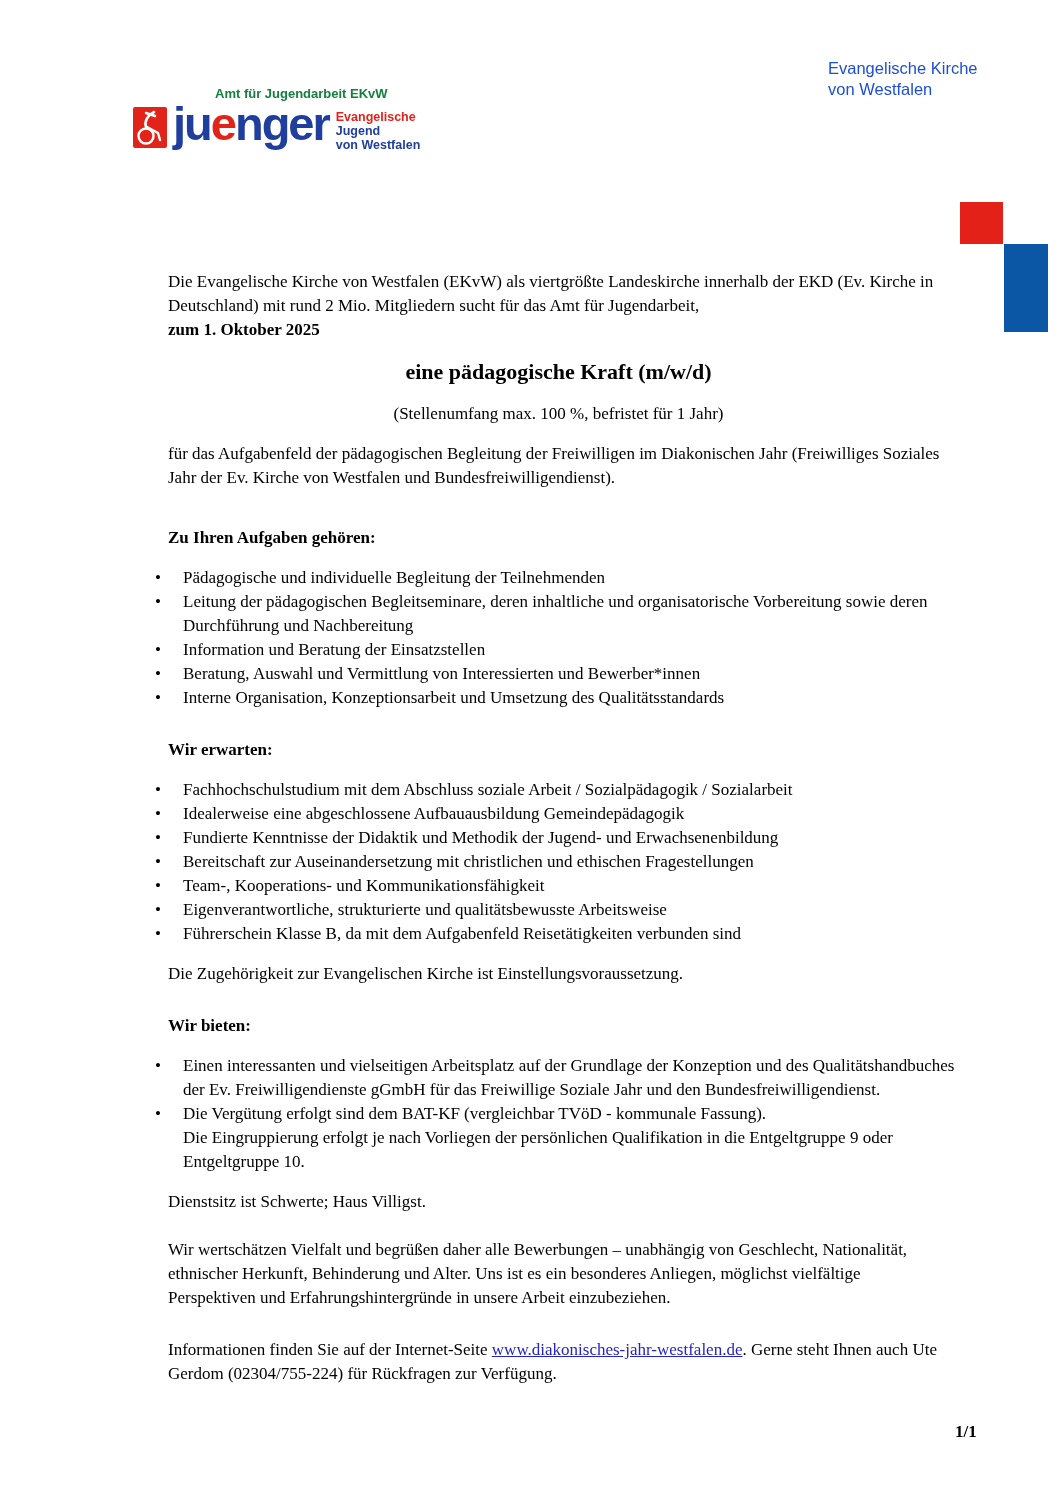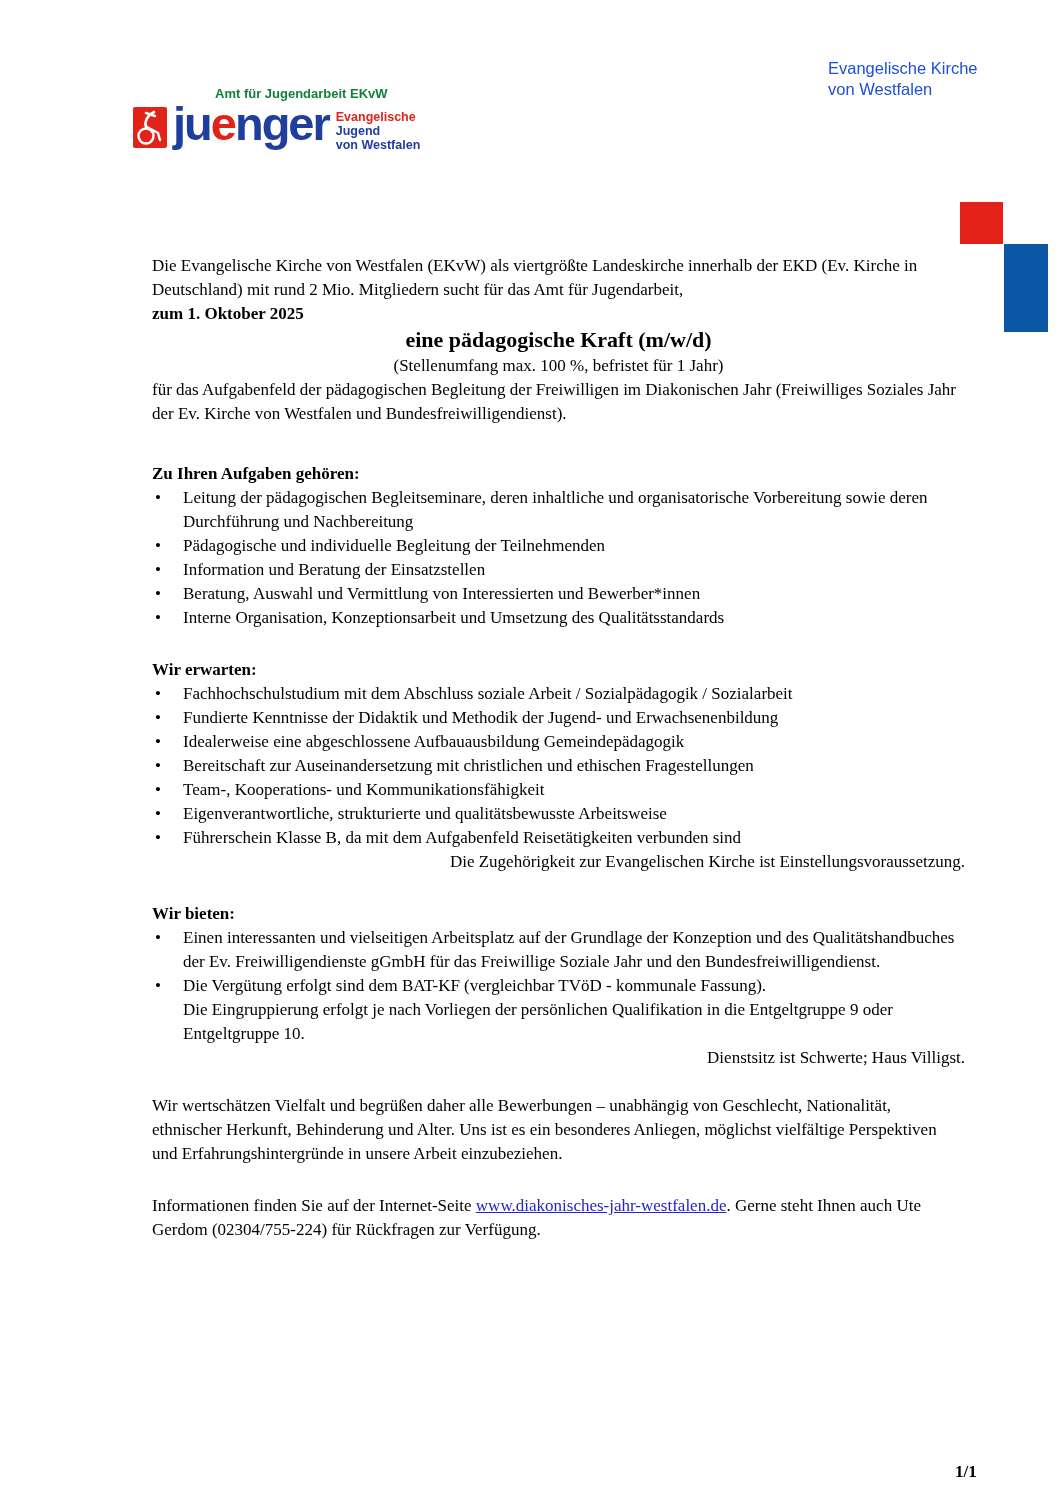--- a/index.html
+++ b/index.html
@@ -46,21 +46,21 @@
 
   
   .sq-red  { position: absolute; left: 960px; top: 202px; width: 43px; height: 42px; background: #e32119; }
   .sq-blue { position: absolute; left: 1004px; top: 244px; width: 44px; height: 88px; background: #0b57a5; }
 
   
   .content {
     position: absolute; left: 152px; top: 254px; width: 813px;
     font-size: 17px; line-height: 24px;
   }
-  .content p { margin: 0; }
+  .content p { margin: 16px; }
   strong, .bold { font-weight: bold; }
 
   .job-title {
     text-align: center; font-weight: bold; font-size: 22px;
     line-height: 28px; margin-top: 24px;
   }
   .job-subtitle { text-align: center; margin-top: 4px; }
 
   .field-para { margin-top: 38px; }
 
@@ -68,28 +68,28 @@
   .section.tight { margin-top: 28px; }
   .section-heading { font-weight: bold; }
 
   ul.doc-list { list-style: none; }
   ul.doc-list li { position: relative; padding-left: 31px; }
   ul.doc-list li .bullet {
     position: absolute; left: 3px; top: 0;
   }
   ul.doc-list li .bullet::before { content: "\2022"; font-size: 17px; }
 
-  .note { margin-top: 36px; text-align: right; }
+  .note { margin-top: 36px; }
   .note-tight { margin-top: 26px; }
 
   a.doc-link { color: #2323cc; text-decoration: underline; cursor: pointer; }
 
   .page-number {
     position: absolute; left: 955px; top: 1422px;
-    font-weight: bold; font-size: 17px; margin-top: 40px;
+    font-weight: bold; font-size: 17px;
   }
 </style>
 </head>
 <body>
 
 <div class="logo-block">
   <div class="logo-tagline">Amt für Jugendarbeit EKvW</div>
   <div class="logo-row">
     <svg class="logo-mark" viewBox="0 0 34 41" xmlns="http://www.w3.org/2000/svg">
       <rect x="0" y="0" width="34" height="41" rx="2" fill="#e2231a"></rect>
@@ -120,34 +120,34 @@
   <p><span>Die Evangelische Kirche von Westfalen (EKvW) als viertgrößte Landeskirche innerhalb der EKD (Ev. Kirche in Deutschland) mit rund 2 Mio. Mitgliedern sucht für das Amt für Jugendarbeit,</span><br><strong>zum 1. Oktober 2025</strong></p>
 
   <p class="job-title">eine pädagogische Kraft (m/w/d)</p>
   <p class="job-subtitle">(Stellenumfang max. 100 %, befristet für 1 Jahr)</p>
 
   <p class="field-para">für das Aufgabenfeld der pädagogischen Begleitung der Freiwilligen im Diakonischen Jahr (Freiwilliges Soziales Jahr der Ev. Kirche von Westfalen und Bundesfreiwilligendienst).</p>
 
   <div class="section">
     <p class="section-heading">Zu Ihren Aufgaben gehören:</p>
     <ul class="doc-list">
+      <li><span class="bullet"></span><span>Pädagogische und individuelle Begleitung der Teilnehmenden</span></li>
       <li><span class="bullet"></span><span>Leitung der pädagogischen Begleitseminare, deren inhaltliche und organisatorische Vorbereitung sowie deren Durchführung und Nachbereitung</span></li>
-      <li><span class="bullet"></span><span>Pädagogische und individuelle Begleitung der Teilnehmenden</span></li>
       <li><span class="bullet"></span><span>Information und Beratung der Einsatzstellen</span></li>
       <li><span class="bullet"></span><span>Beratung, Auswahl und Vermittlung von Interessierten und Bewerber*innen</span></li>
       <li><span class="bullet"></span><span>Interne Organisation, Konzeptionsarbeit und Umsetzung des Qualitätsstandards</span></li>
     </ul>
   </div>
 
   <div class="section tight">
     <p class="section-heading">Wir erwarten:</p>
     <ul class="doc-list">
       <li><span class="bullet"></span><span>Fachhochschulstudium mit dem Abschluss soziale Arbeit / Sozialpädagogik / Sozialarbeit</span></li>
+      <li><span class="bullet"></span><span>Idealerweise eine abgeschlossene Aufbauausbildung Gemeindepädagogik</span></li>
       <li><span class="bullet"></span><span>Fundierte Kenntnisse der Didaktik und Methodik der Jugend- und Erwachsenenbildung</span></li>
-      <li><span class="bullet"></span><span>Idealerweise eine abgeschlossene Aufbauausbildung Gemeindepädagogik</span></li>
       <li><span class="bullet"></span><span>Bereitschaft zur Auseinandersetzung mit christlichen und ethischen Fragestellungen</span></li>
       <li><span class="bullet"></span><span>Team-, Kooperations- und Kommunikationsfähigkeit</span></li>
       <li><span class="bullet"></span><span>Eigenverantwortliche, strukturierte und qualitätsbewusste Arbeitsweise</span></li>
       <li><span class="bullet"></span><span>Führerschein Klasse B, da mit dem Aufgabenfeld Reisetätigkeiten verbunden sind</span></li>
     </ul>
   </div>
 
   <p class="note">Die Zugehörigkeit zur Evangelischen Kirche ist Einstellungsvoraussetzung.</p>
 
   <div class="section tight">

